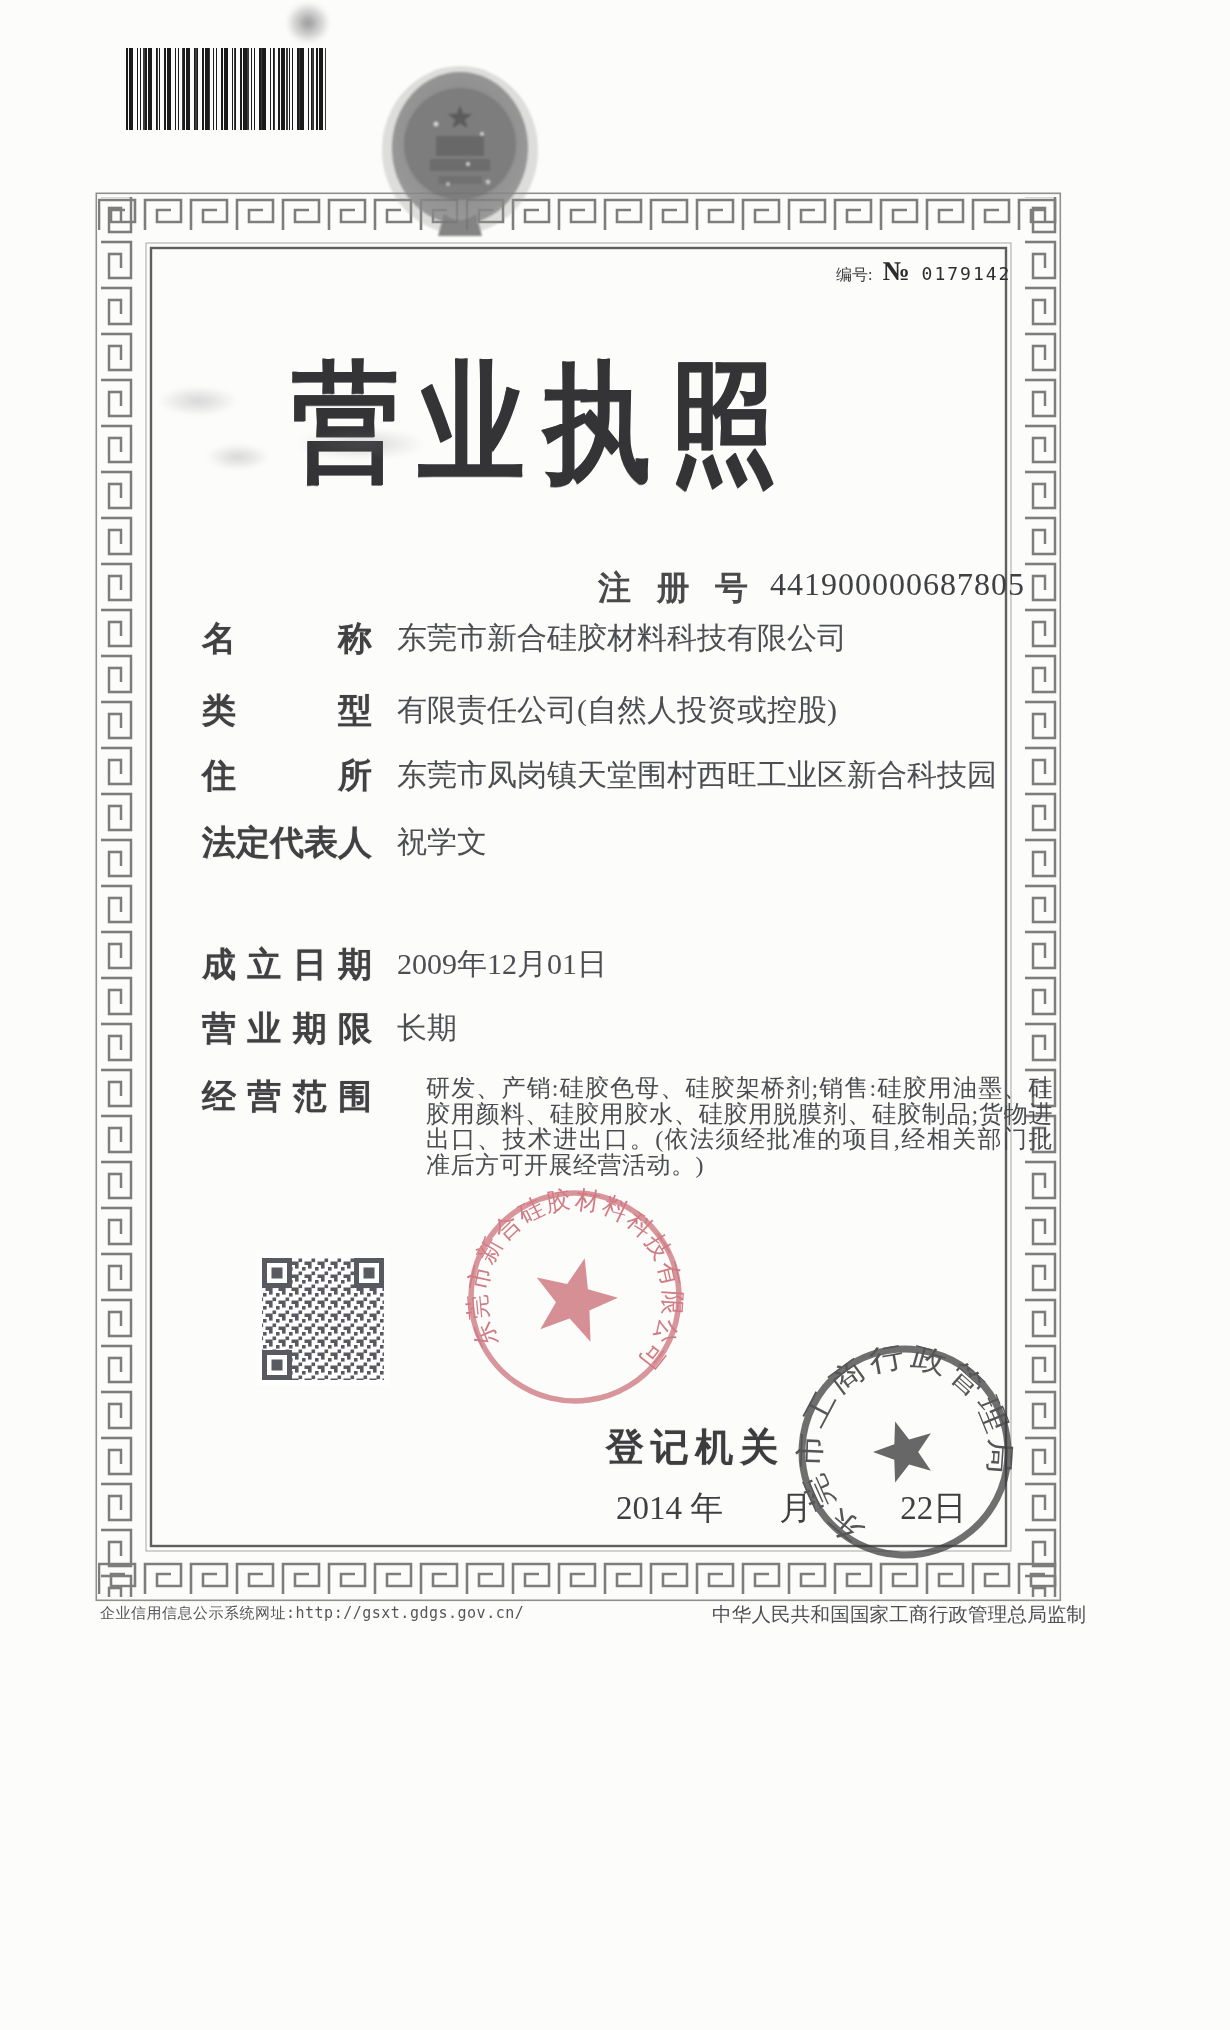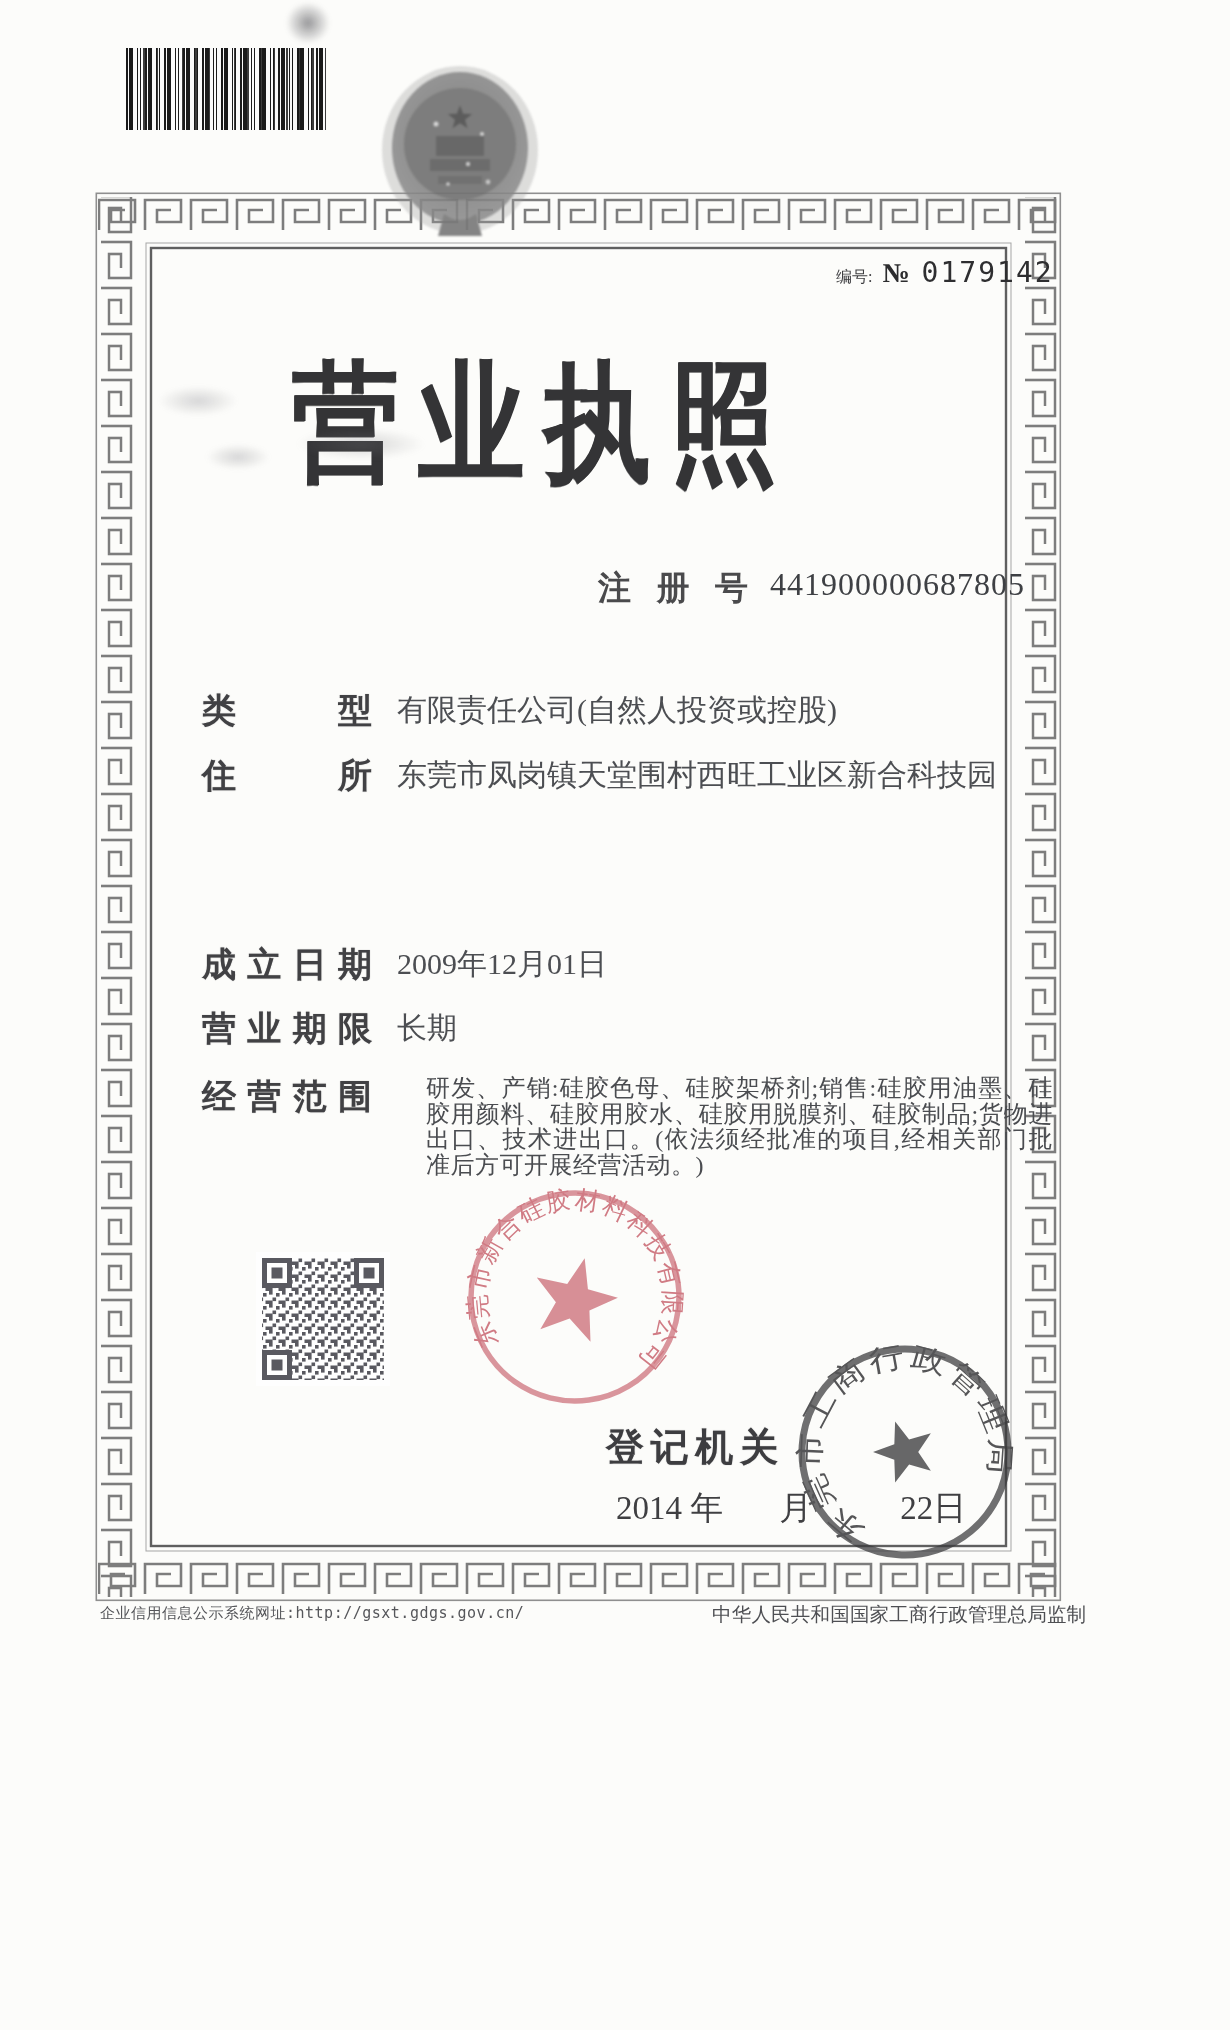--- a/index.html
+++ b/index.html
@@ -12,21 +12,21 @@
       repeating-linear-gradient(90deg, rgba(250,250,250,0) 0 4px, rgba(26,26,26,.85) 4px 6px, rgba(250,250,250,0) 6px 13px),
       repeating-linear-gradient(90deg,#1a1a1a 0 2px,#fafafa 2px 3px,#1a1a1a 3px 7px,#fafafa 7px 11px,#1a1a1a 11px 12px,#fafafa 12px 14px,#1a1a1a 14px 15px,#fafafa 15px 19px);
     filter:blur(.4px);}
 
   .frame{position:absolute;left:95px;top:192px;}
   .emblem{position:absolute;left:378px;top:64px;filter:blur(1.2px);opacity:.92;}
 
   .serial{position:absolute;left:836px;top:256px;white-space:nowrap;}
   .serial .slabel{font-size:16px;color:#3c3c3f;}
   .serial .numero{font-size:27px;font-weight:bold;margin-left:10px;color:#2c2c2e;}
-  .serial .snum{font-size:28px;font-family:"DejaVu Sans Mono","Liberation Mono",monospace;
+  .serial .snum{font-size:18px;font-family:"DejaVu Sans Mono","Liberation Mono",monospace;
     letter-spacing:2px;margin-left:12px;color:#2e2e30;}
 
   .title{position:absolute;left:292px;top:336px;font-size:106px;font-weight:bold;
     letter-spacing:20px;color:#343436;white-space:nowrap;
     transform:scaleY(1.22);transform-origin:top left;
     text-shadow:1px 0 0 #343436,0 1px 0 rgba(52,52,54,.6);}
 
   .regline{position:absolute;left:598px;top:524px;white-space:nowrap;margin-top:42px;}
   .regline .rlabel{display:inline-block;width:150px;text-align:justify;text-align-last:justify;
     font-size:33px;font-weight:600;color:#4a4a4c;vertical-align:top;}
@@ -117,25 +117,31 @@
   <div class="serial">
     <span class="slabel">编号:</span><span class="numero">№</span><span class="snum">0179142</span>
   </div>
 
   <div class="title">营业执照</div>
 
   <div class="regline">
     <span class="rlabel">注册号</span><span class="rnum">441900000687805</span>
   </div>
 
+  <div class="row r1">
+    <span class="flabel">名称</span><span class="fvalue">东莞市新合硅胶材料科技有限公司</span>
+  </div>
   <div class="row r2">
     <span class="flabel">类型</span><span class="fvalue">有限责任公司(自然人投资或控股)</span>
   </div>
   <div class="row r3">
     <span class="flabel">住所</span><span class="fvalue">东莞市凤岗镇天堂围村西旺工业区新合科技园</span>
+  </div>
+  <div class="row r4">
+    <span class="flabel">法定代表人</span><span class="fvalue">祝学文</span>
   </div>
   <div class="row r6">
     <span class="flabel">成立日期</span><span class="fvalue">2009年12月01日</span>
   </div>
   <div class="row r7">
     <span class="flabel">营业期限</span><span class="fvalue">长期</span>
   </div>
   <div class="row r8">
     <span class="flabel">经营范围</span><span class="fvalue">研发、产销:硅胶色母、硅胶架桥剂;销售:硅胶用油墨、硅胶用颜料、硅胶用胶水、硅胶用脱膜剂、硅胶制品;货物进出口、技术进出口。(依法须经批准的项目,经相关部门批准后方可开展经营活动。)</span>
   </div>

